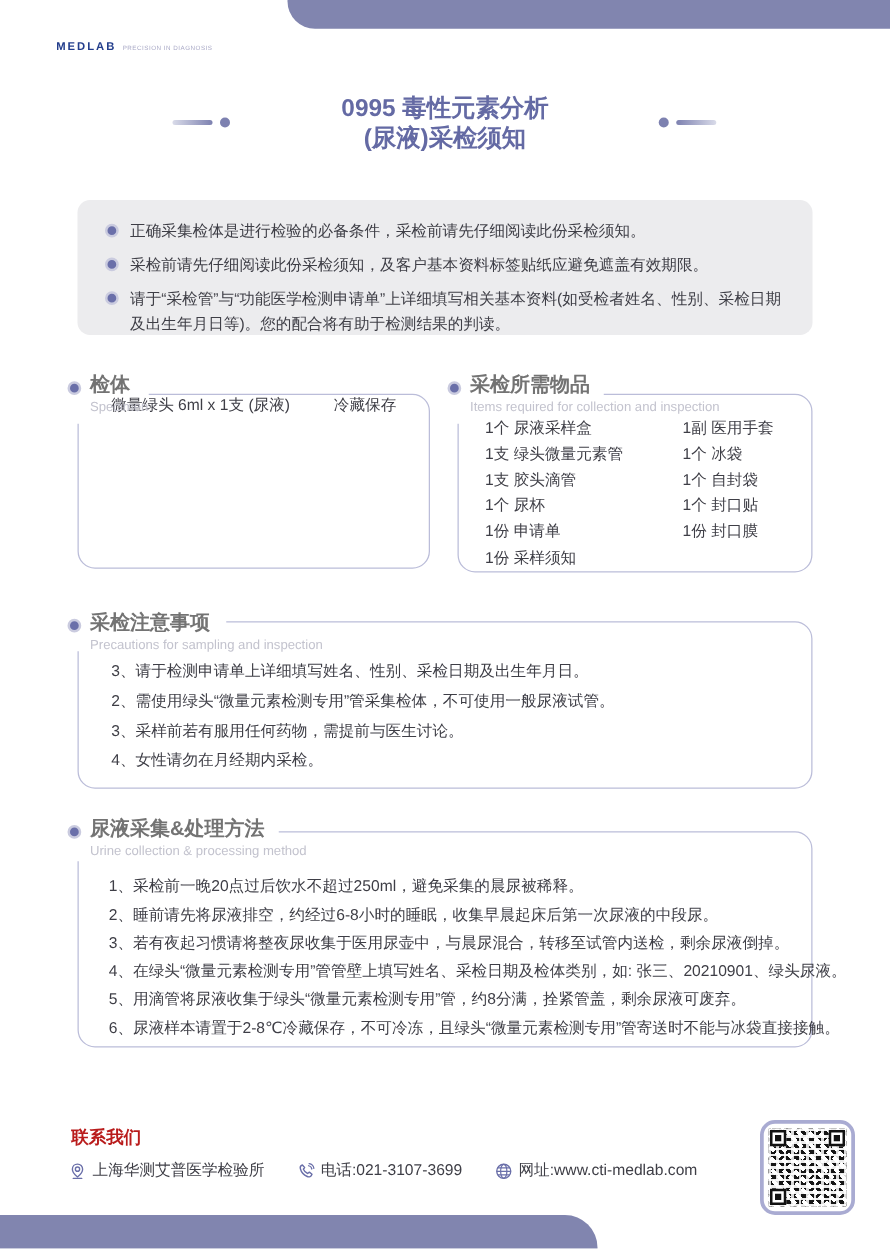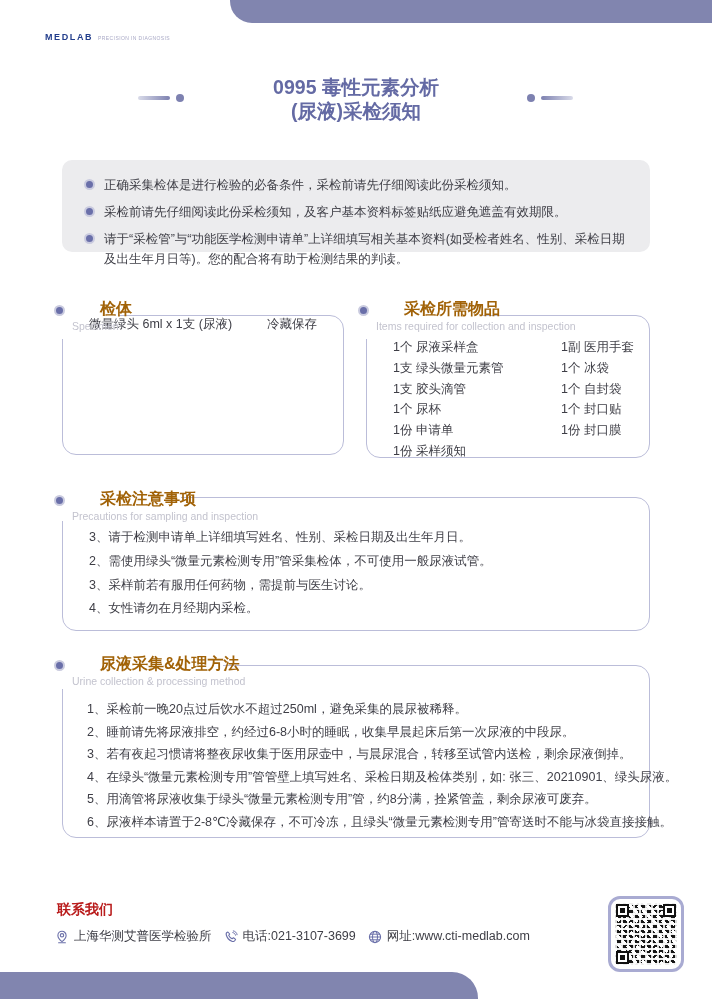--- a/index.html
+++ b/index.html
@@ -26,55 +26,55 @@
   .page-title{position:absolute;top:76px;left:0;width:712px;text-align:center;
       font-size:19.5px;font-weight:bold;color:#646AA4;line-height:1.22;}
   .deco{position:absolute;top:94px;display:flex;align-items:center;gap:6px;height:8px;}
   .deco-left{left:138px;} .deco-right{left:527px;}
   .deco-line{width:32px;height:3.5px;border-radius:2px;}
   .deco-left .deco-line{background:linear-gradient(90deg,#D9DBE9,#7D81B0);}
   .deco-right .deco-line{background:linear-gradient(270deg,#D9DBE9,#7D81B0);}
   .deco-dot{width:8px;height:8px;border-radius:50%;background:#7D81B0;}
 
   
-  .intro-box{position:absolute;left:62px;top:160px;width:588px;height:92px;background:#ECECEE;
+  .intro-box{position:absolute;left:62px;top:160px;width:588px;height:108px;background:#ECECEE;
       border-radius:10px;box-sizing:border-box;padding:15px 24px 12px 22px;}
   .intro-box ul{list-style:none;margin:0;padding:0;}
   .intro-box li{display:flex;gap:9px;margin-bottom:7px;font-size:12.5px;line-height:1.6;}
   .dot{flex:none;width:7px;height:7px;border-radius:50%;background:#6A6FA9;border:2px solid #CACBDF;}
   .intro-box .dot{margin-top:4px;}
 
   
   .panel{position:absolute;}
   .panel-head{position:absolute;top:8px;left:-8px;display:flex;gap:7px;z-index:3;}
   .panel-head .dot{margin-top:5px;}
-  .panel-title{font-size:16px;font-weight:bold;color:#a16207;line-height:1.1;margin-left:28px;}
+  .panel-title{font-size:16px;font-weight:bold;color:#737373;line-height:1.1;}
   .panel-sub{font-size:10.5px;color:#C3C3CE;margin-top:2px;white-space:nowrap;}
   .panel-box{position:relative;border:1px solid #BBBDD9;border-radius:14px;box-sizing:border-box;}
   .panel-box::before{content:'';position:absolute;top:-2px;left:-2px;height:25px;background:#fff;width:var(--patch,70px);z-index:1;}
   .panel-box>*{position:relative;z-index:2;}
 
   .specimen-content{display:flex;justify-content:space-between;height:100%;
       padding:0 26px;font-size:12.5px;}
 
   .supplies-cols{display:flex;padding:16px 0 0 18px;}
-  .supplies-cols ul{list-style:none;margin:8px;padding:0;}
+  .supplies-cols ul{list-style:none;margin:3px;padding:0;}
   .col-left{width:152px;}
   .supplies-cols li{font-size:12.5px;line-height:1.2;margin-bottom:5.8px;white-space:nowrap;}
 
   .num-list{list-style:none;margin:0;padding:0;}
   .num-list li{font-size:12.5px;white-space:nowrap;}
   .precautions-list{padding:32px 14px 0 26px;}
   .precautions-list li{line-height:1.18;margin-bottom:9px;}
   .collection-list{padding:36px 10px 0 24px;}
   .collection-list li{line-height:1.16;margin-bottom:8px;}
 
   
   .contact-title{position:absolute;left:57px;top:901px;font-size:14px;font-weight:bold;color:#b91c1c;}
-  .contact-row{position:absolute;left:55px;top:928px;display:flex;align-items:flex-end;gap:12px;font-size:12.5px;}
+  .contact-row{position:absolute;left:55px;top:928px;display:flex;align-items:flex-end;gap:26px;font-size:12.5px;}
   .contact-item{display:flex;align-items:center;gap:5px;}
   .contact-item svg{display:block;}
 
   .qr-wrap{position:absolute;left:608px;top:896px;width:62px;height:62px;background:#fff;
       border:3px solid #A9ABD2;border-radius:12px;padding:4px;}
   .qr{position:relative;width:62px;height:62px;background-color:#fff;
       background-image:
         repeating-linear-gradient(0deg, rgba(255,255,255,.92) 0 2px, transparent 2px 5px),
         repeating-linear-gradient(90deg, rgba(255,255,255,.85) 0 2px, transparent 2px 6px),
         repeating-linear-gradient(45deg, #161616 0 3px, transparent 3px 6px),

